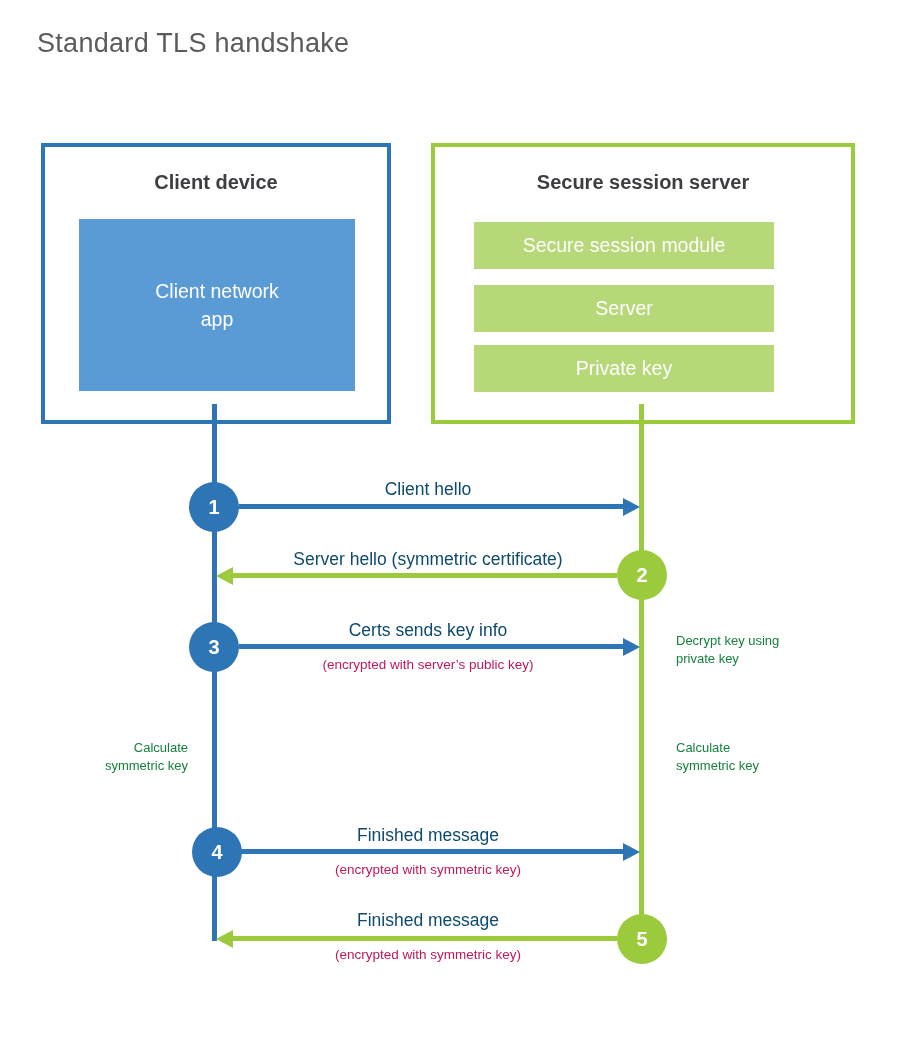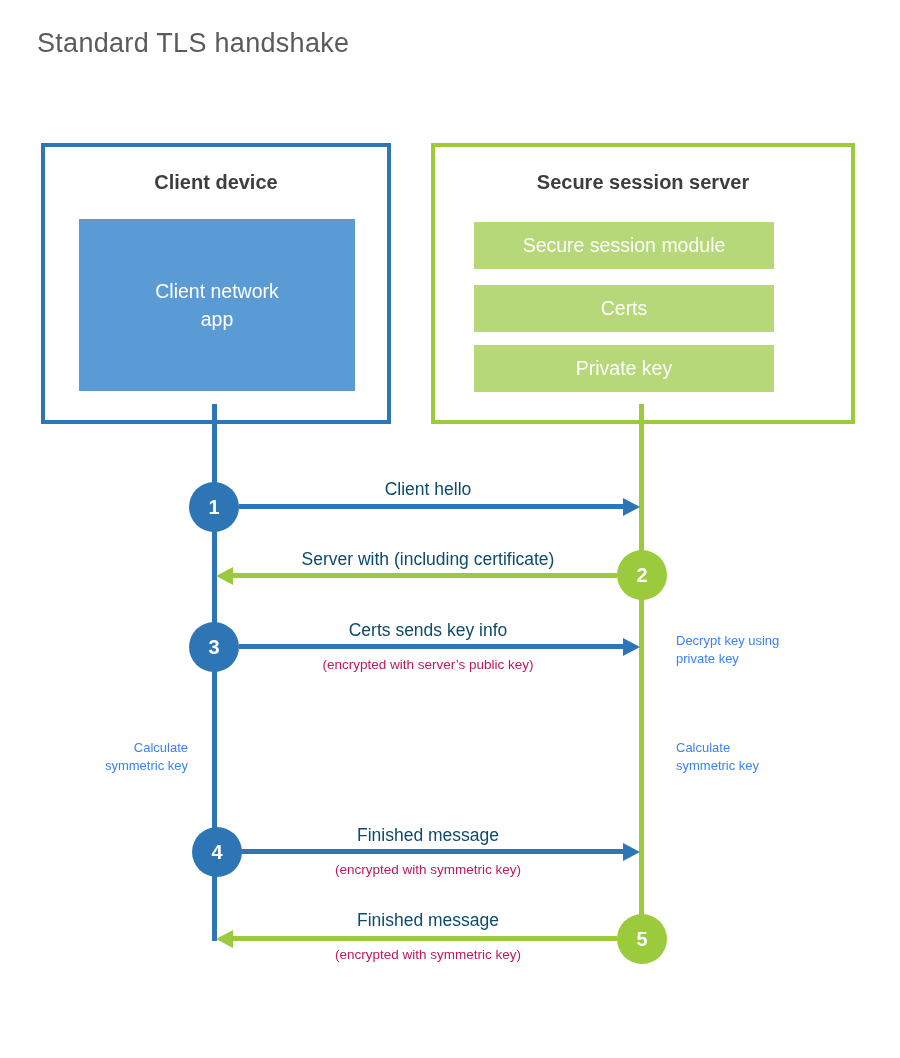--- a/index.html
+++ b/index.html
@@ -131,21 +131,21 @@
   .l2 { top: 549px; }
   .l3 { top: 620px; }  .s3 { top: 657px; }
   .l4 { top: 825px; }  .s4 { top: 862px; }
   .l5 { top: 910px; }  .s5 { top: 947px; }
 
   
   .side-note {
     position: absolute;
     font-size: 13px;
     line-height: 17.5px;
-    color: #3b82f6;
+    color: #15803d;
     white-space: pre-line;
   }
   .note-decrypt    { left: 676px; top: 632px; width: 150px; text-align: left; }
   .note-calc-left  { left: 56px;  top: 739px; width: 132px; text-align: right; }
   .note-calc-right { left: 676px; top: 739px; width: 132px; text-align: left; }
 </style>
 </head>
 <body>
 
 <div class="canvas">
@@ -154,33 +154,33 @@
 
   <div class="actor-box client-box">
     <div class="actor-title">Client device</div>
     <div class="client-module">Client network
 app</div>
   </div>
 
   <div class="actor-box server-box">
     <div class="actor-title">Secure session server</div>
     <div class="server-module m0">Secure session module</div>
-    <div class="server-module m1">Certs</div>
+    <div class="server-module m1">Server</div>
     <div class="server-module m2">Private key</div>
   </div>
 
   <div class="lifeline blue"></div>
   <div class="lifeline green"></div>
 
   <div class="msg-label l1">Client hello</div>
   <div class="arrow-line blue a1"></div>
   <div class="arrow-head right h1"></div>
   <div class="step-circle blue c1">1</div>
 
-  <div class="msg-label l2">Server with (including certificate)</div>
+  <div class="msg-label l2">Server hello (symmetric certificate)</div>
   <div class="arrow-line green a2"></div>
   <div class="arrow-head left h2"></div>
   <div class="step-circle green c2">2</div>
 
   <div class="msg-label l3">Certs sends key info</div>
   <div class="msg-sub s3">(encrypted with server’s public key)</div>
   <div class="arrow-line blue a3"></div>
   <div class="arrow-head right h3"></div>
   <div class="step-circle blue c3">3</div>
   <div class="side-note note-decrypt">Decrypt key using

